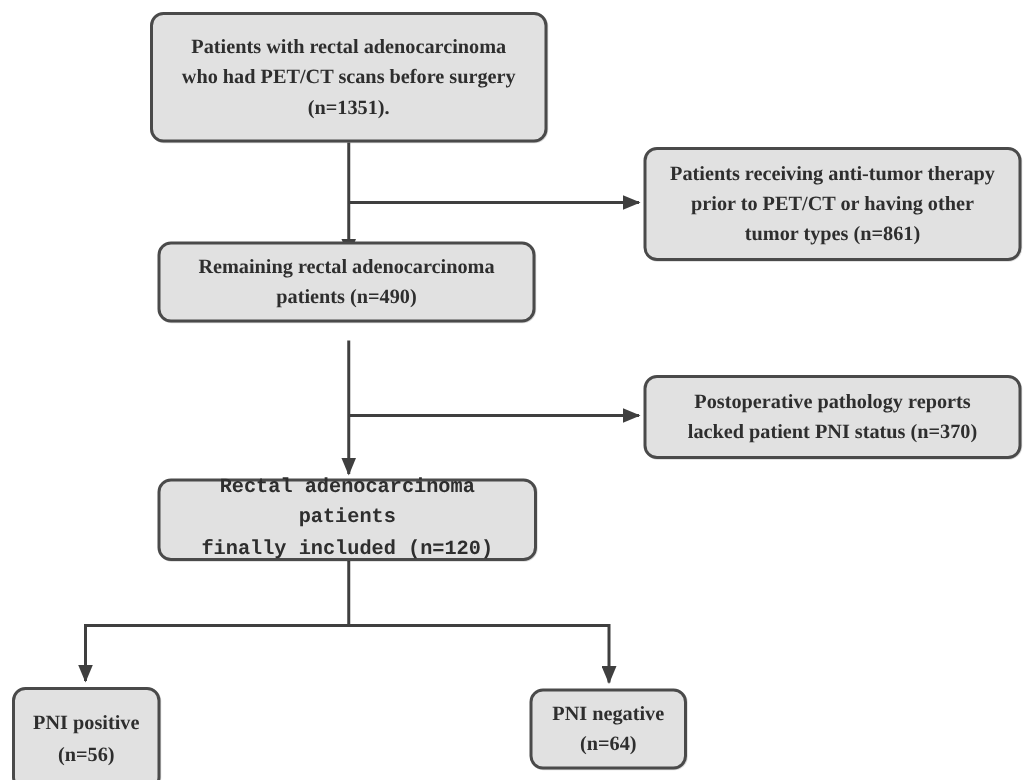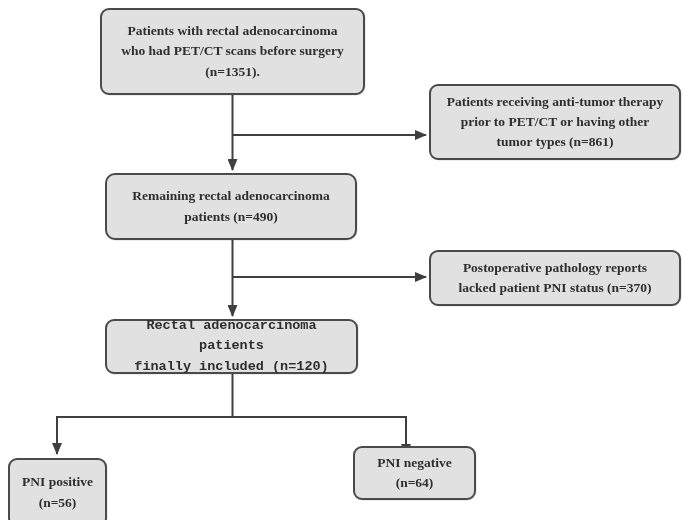--- a/index.html
+++ b/index.html
@@ -27,26 +27,26 @@
     text-align: center;
     font-weight: bold;
     font-size: 13.5px;
     line-height: 1.5;
     color: #2e2e2e;
     white-space: pre-line;
     padding: 2px 6px;
     box-shadow: 0.5px 0.5px 0 rgba(0,0,0,0.15);
   }
   #box-initial    { left: 100px; top: 8px;   width: 265px; height: 87px; }
-  #box-excluded1  { left: 429px; top: 84px;  width: 252px; height: 76px; }
-  #box-remaining  { left: 105px; top: 173px; width: 252px; height: 67px; border-radius: 10px; }
+  #box-excluded1  { left: 429px; top: 98px;  width: 252px; height: 76px; }
+  #box-remaining  { left: 105px; top: 161px; width: 252px; height: 54px; }
   #box-excluded2  { left: 429px; top: 250px; width: 252px; height: 56px; }
   #box-final      { left: 105px; top: 319px; width: 253px; height: 55px; font-family: Liberation Mono, monospace; }
   #box-pni-pos    { left: 8px;   top: 458px; width: 99px;  height: 69px; }
-  #box-pni-neg    { left: 353px; top: 446px; width: 123px; height: 54px; }
+  #box-pni-neg    { left: 353px; top: 459px; width: 105px; height: 54px; }
   #connectors {
     position: absolute;
     left: 0; top: 0;
     width: 685px; height: 520px;
     pointer-events: none;
   }
 </style>
 </head>
 <body>
 

